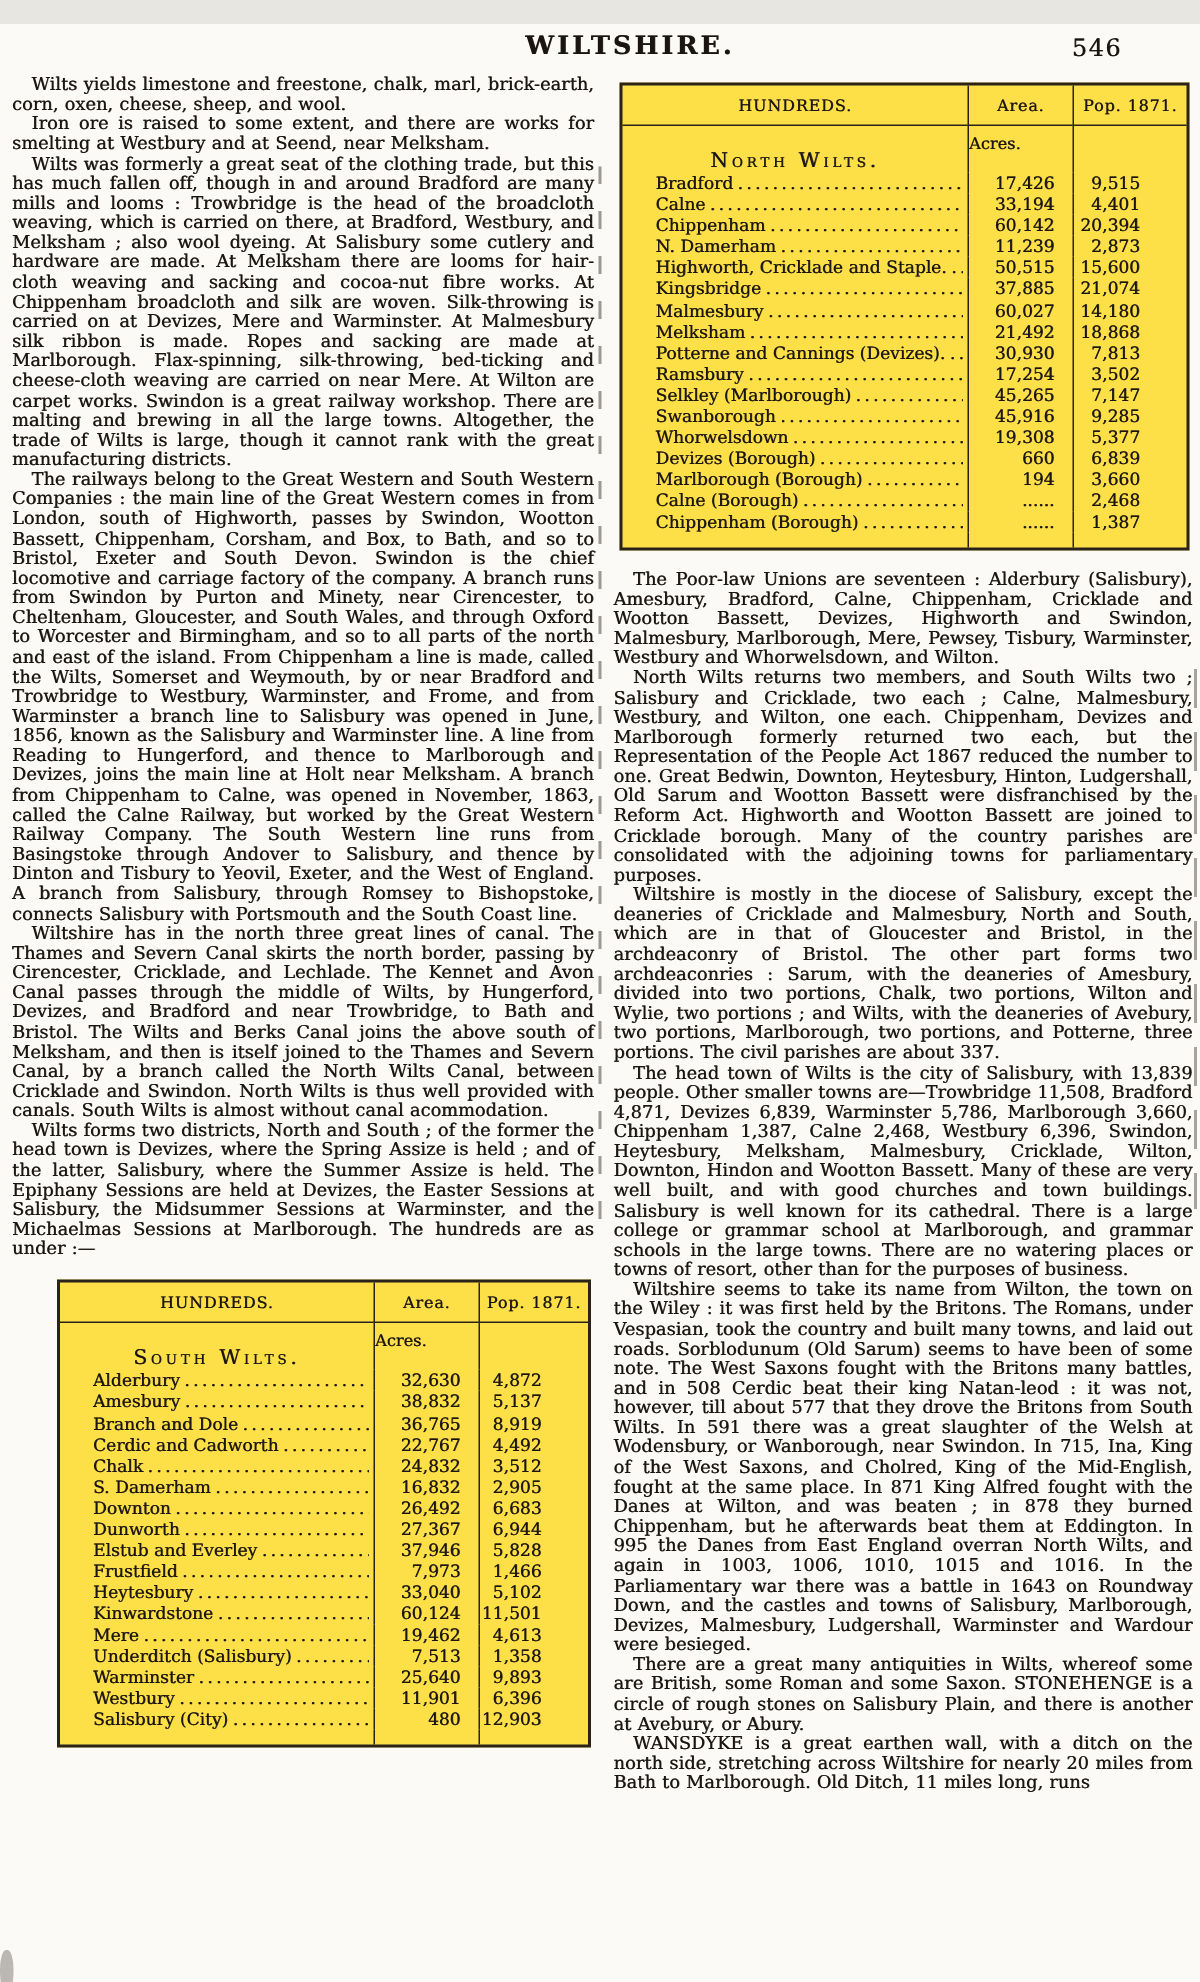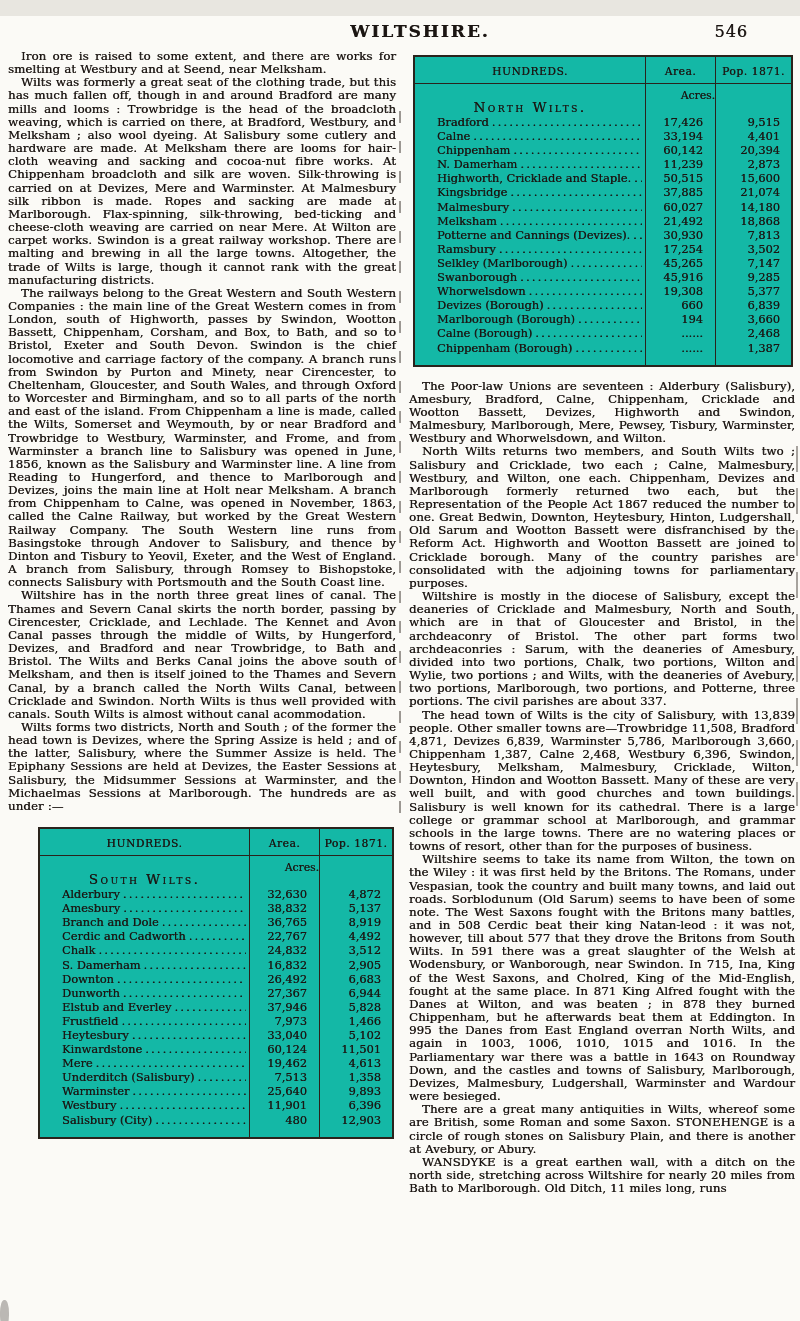--- a/index.html
+++ b/index.html
@@ -22,42 +22,42 @@
   .col { width:388px; }
   .col.right { width:386px; }
   p.para {
     margin:0; text-indent:13px; text-align:justify;
     font-size:11.8px; line-height:13.15px; letter-spacing:0.05px;
     word-spacing:0.3px;
   }
 
   
   .htable {
-    display:grid; border:2px solid #2a231c; background:#14b8a6;
+    display:grid; border:2px solid #2a231c; background:#fde047;
     font-size:11.4px;
   }
   .htable.south { width:352px; margin:14px 0 0 30px; grid-template-columns:1fr 70px 73px; }
   .htable.north { width:376px; margin:5px 0 13px 4px; grid-template-columns:1fr 70px 76px; }
   .cell { min-height:1px; }
   .bl { border-left:1.4px solid #2a231c; }
   .head {
     border-bottom:1.4px solid #2a231c; text-align:center;
     padding:8px 2px 6px; font-size:10.6px; letter-spacing:0.6px;
   }
   .s-name { text-align:center; padding-top:15px; }
   .sect { font-variant:small-caps; font-weight:normal; letter-spacing:2.5px; font-size:13.5px; }
-  .s-area { text-align:right; padding-top:5px; font-size:10.8px; }
+  .s-area { text-align:left; padding-top:5px; font-size:10.8px; }
   .s-pop {}
   .name { display:flex; padding-left:22px; overflow:hidden; line-height:14.1px; }
   .nm { white-space:nowrap; }
   .ld { flex:1; overflow:hidden; white-space:nowrap; margin:0 3px; }
   .ld::after { content:"......................................................"; letter-spacing:2.2px; }
   .num { text-align:right; line-height:14.1px; }
   .area { padding-right:12px; }
-  .pop { padding-right:11px; }
+  .pop { padding-right:31px; }
   .sp { height:10px; }
 
   
   .gutter-line {
     position:absolute; left:399px; top:95px; height:715px; width:1.5px;
     background:repeating-linear-gradient(to bottom, rgba(40,32,25,0.45) 0 12px, transparent 12px 30px);
   }
   .edge-streak {
     position:absolute; right:2px; top:430px; height:360px; width:2px;
     background:repeating-linear-gradient(to bottom, rgba(40,32,25,0.4) 0 26px, transparent 26px 42px);
@@ -73,20 +73,21 @@
 <div class="page">
 
   <div class="hdr">
     <div class="hdr-title">WILTSHIRE.</div>
     <div class="hdr-page">546</div>
   </div>
 
   <div class="columns">
 
     <div class="col left">
+      <p class="para">Wilts yields limestone and freestone, chalk, marl, brick-earth, corn, oxen, cheese, sheep, and wool.</p>
       <p class="para">Iron ore is raised to some extent, and there are works for smelting at Westbury and at Seend, near Melksham.</p>
       <p class="para">Wilts was formerly a great seat of the clothing trade, but this has much fallen off, though in and around Bradford are many mills and looms : Trowbridge is the head of the broadcloth weaving, which is carried on there, at Bradford, Westbury, and Melksham ; also wool dyeing. At Salisbury some cutlery and hardware are made. At Melksham there are looms for hair-cloth weaving and sacking and cocoa-nut fibre works. At Chippenham broadcloth and silk are woven. Silk-throwing is carried on at Devizes, Mere and Warminster. At Malmesbury silk ribbon is made. Ropes and sacking are made at Marlborough. Flax-spinning, silk-throwing, bed-ticking and cheese-cloth weaving are carried on near Mere. At Wilton are carpet works. Swindon is a great railway workshop. There are malting and brewing in all the large towns. Altogether, the trade of Wilts is large, though it cannot rank with the great manufacturing districts.</p>
       <p class="para">The railways belong to the Great Western and South Western Companies : the main line of the Great Western comes in from London, south of Highworth, passes by Swindon, Wootton Bassett, Chippenham, Corsham, and Box, to Bath, and so to Bristol, Exeter and South Devon. Swindon is the chief locomotive and carriage factory of the company. A branch runs from Swindon by Purton and Minety, near Cirencester, to Cheltenham, Gloucester, and South Wales, and through Oxford to Worcester and Birmingham, and so to all parts of the north and east of the island. From Chippenham a line is made, called the Wilts, Somerset and Weymouth, by or near Bradford and Trowbridge to Westbury, Warminster, and Frome, and from Warminster a branch line to Salisbury was opened in June, 1856, known as the Salisbury and Warminster line. A line from Reading to Hungerford, and thence to Marlborough and Devizes, joins the main line at Holt near Melksham. A branch from Chippenham to Calne, was opened in November, 1863, called the Calne Railway, but worked by the Great Western Railway Company. The South Western line runs from Basingstoke through Andover to Salisbury, and thence by Dinton and Tisbury to Yeovil, Exeter, and the West of England. A branch from Salisbury, through Romsey to Bishopstoke, connects Salisbury with Portsmouth and the South Coast line.</p>
       <p class="para">Wiltshire has in the north three great lines of canal. The Thames and Severn Canal skirts the north border, passing by Cirencester, Cricklade, and Lechlade. The Kennet and Avon Canal passes through the middle of Wilts, by Hungerford, Devizes, and Bradford and near Trowbridge, to Bath and Bristol. The Wilts and Berks Canal joins the above south of Melksham, and then is itself joined to the Thames and Severn Canal, by a branch called the North Wilts Canal, between Cricklade and Swindon. North Wilts is thus well provided with canals. South Wilts is almost without canal acommodation.</p>
       <p class="para">Wilts forms two districts, North and South ; of the former the head town is Devizes, where the Spring Assize is held ; and of the latter, Salisbury, where the Summer Assize is held. The Epiphany Sessions are held at Devizes, the Easter Sessions at Salisbury, the Midsummer Sessions at Warminster, and the Michaelmas Sessions at Marlborough. The hundreds are as under :—</p>
       <div class="htable south">
           <div class="cell head">HUNDREDS.</div>
           <div class="cell head bl">Area.</div>
           <div class="cell head bl">Pop. 1871.</div>
           <div class="cell s-name"><span class="sect">South Wilts.</span></div>

